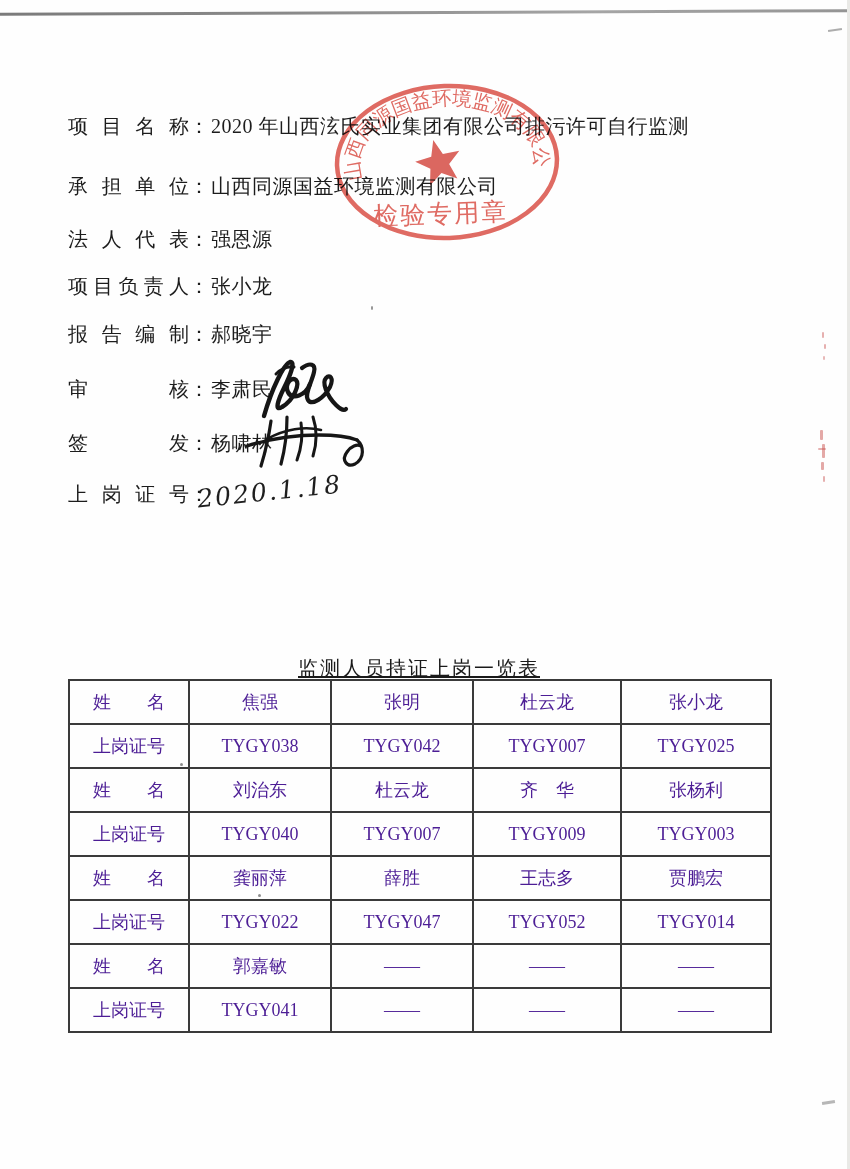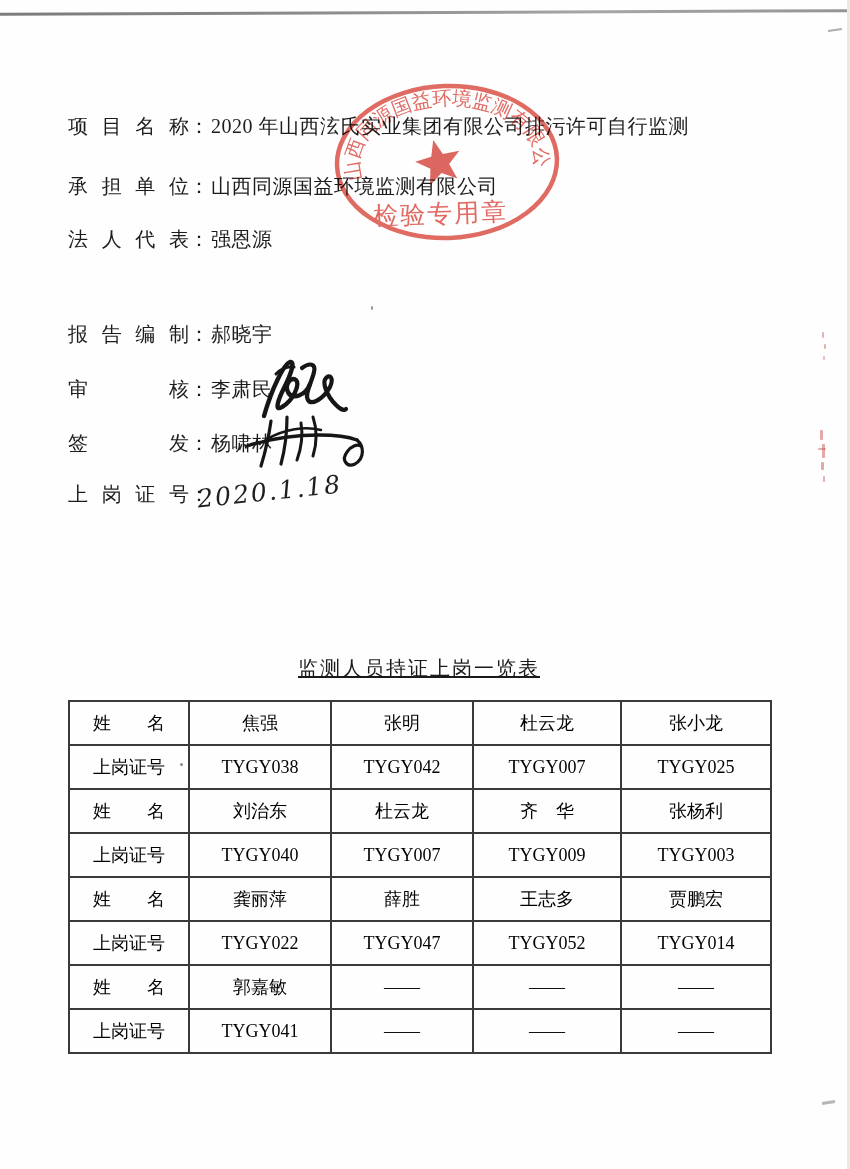--- a/index.html
+++ b/index.html
@@ -30,22 +30,22 @@
   
   .sig{position:absolute;pointer-events:none;}
   .sig path{fill:none;stroke:#161616;stroke-linecap:round;stroke-linejoin:round;}
   .sig1{left:250px;top:354px;width:100px;height:80px;}
   .sig2{left:243px;top:409px;width:124px;height:64px;}
   .hand-date{position:absolute;left:197px;top:477px;font-size:25px;font-style:italic;
     font-family:"DejaVu Serif",serif;letter-spacing:2px;color:#1e1e1e;transform:rotate(-6deg);white-space:nowrap;}
   
   .table-title{position:absolute;top:655px;left:68px;width:702px;text-align:center;
     font-size:20px;letter-spacing:2px;color:#1a1a1a;text-decoration:underline;}
-  .personnel-table{position:absolute;top:700px;left:68px;width:702px;
-    border-collapse:collapse;table-layout:fixed;font-size:18px;color:#000000;}
+  .personnel-table{position:absolute;top:679px;left:68px;width:702px;
+    border-collapse:collapse;table-layout:fixed;font-size:18px;color:#4c1d95;}
   .personnel-table td{border:2px solid #3a3a3a;height:42px;text-align:center;
     vertical-align:middle;white-space:nowrap;overflow:hidden;padding:0 2px;}
   .personnel-table col.c0{width:120px}
   .personnel-table col.c1{width:142px}
   .personnel-table col.c2{width:142px}
   .personnel-table col.c3{width:148px}
   .personnel-table col.c4{width:150px}
 </style>
 </head>
 <body>
@@ -69,20 +69,23 @@
   <div class="speck" style="left:371px;top:306px;width:2px;height:4px;"></div>
 
   <div class="field f1">
     <span class="lab">项目名称</span><span class="colon">：</span><span class="val">2020 年山西泫氏实业集团有限公司排污许可自行监测</span>
   </div>
   <div class="field f3">
     <span class="lab">法人代表</span><span class="colon">：</span><span class="val">强恩源</span>
   </div>
   <div class="field f2">
     <span class="lab">承担单位</span><span class="colon">：</span><span class="val">山西同源国益环境监测有限公司</span>
+  </div>
+  <div class="field f4">
+    <span class="lab">项目负责人</span><span class="colon">：</span><span class="val">张小龙</span>
   </div>
   <div class="field f5">
     <span class="lab">报告编制</span><span class="colon">：</span><span class="val">郝晓宇</span>
   </div>
   <div class="field f6">
     <span class="lab">审核</span><span class="colon">：</span><span class="val">李肃民</span>
   </div>
   <div class="field f7">
     <span class="lab">签发</span><span class="colon">：</span><span class="val">杨啸林</span>
   </div>

